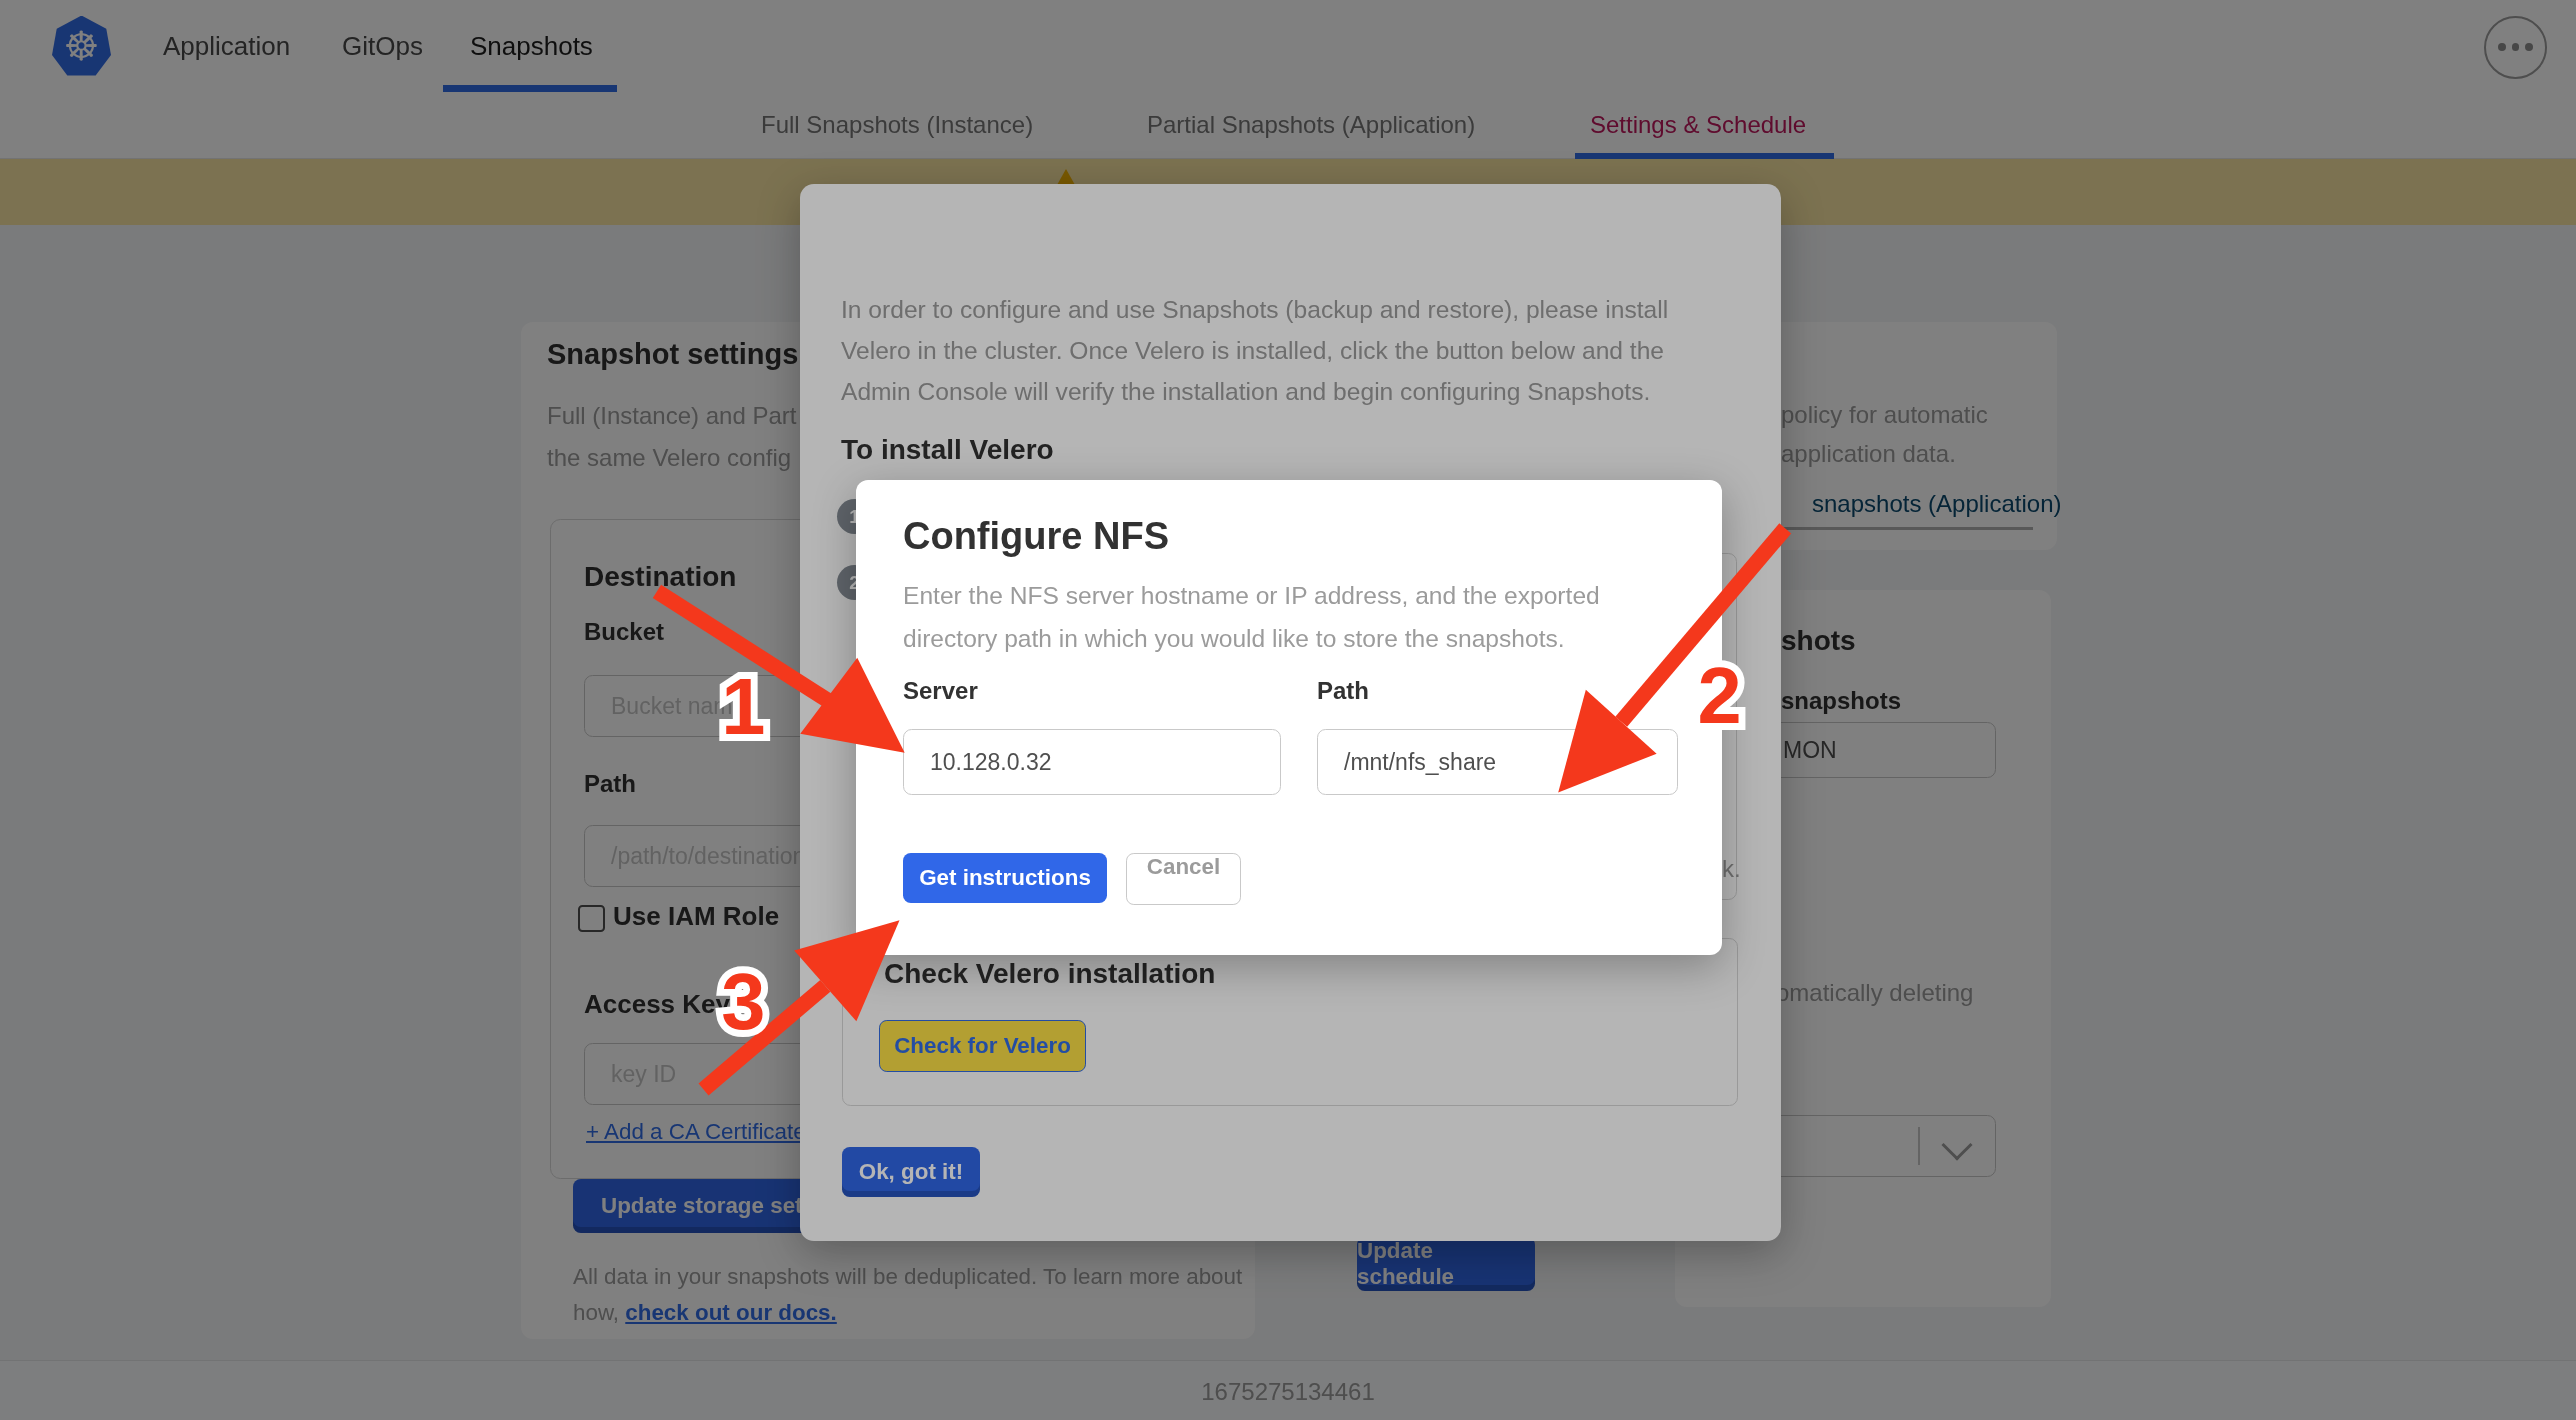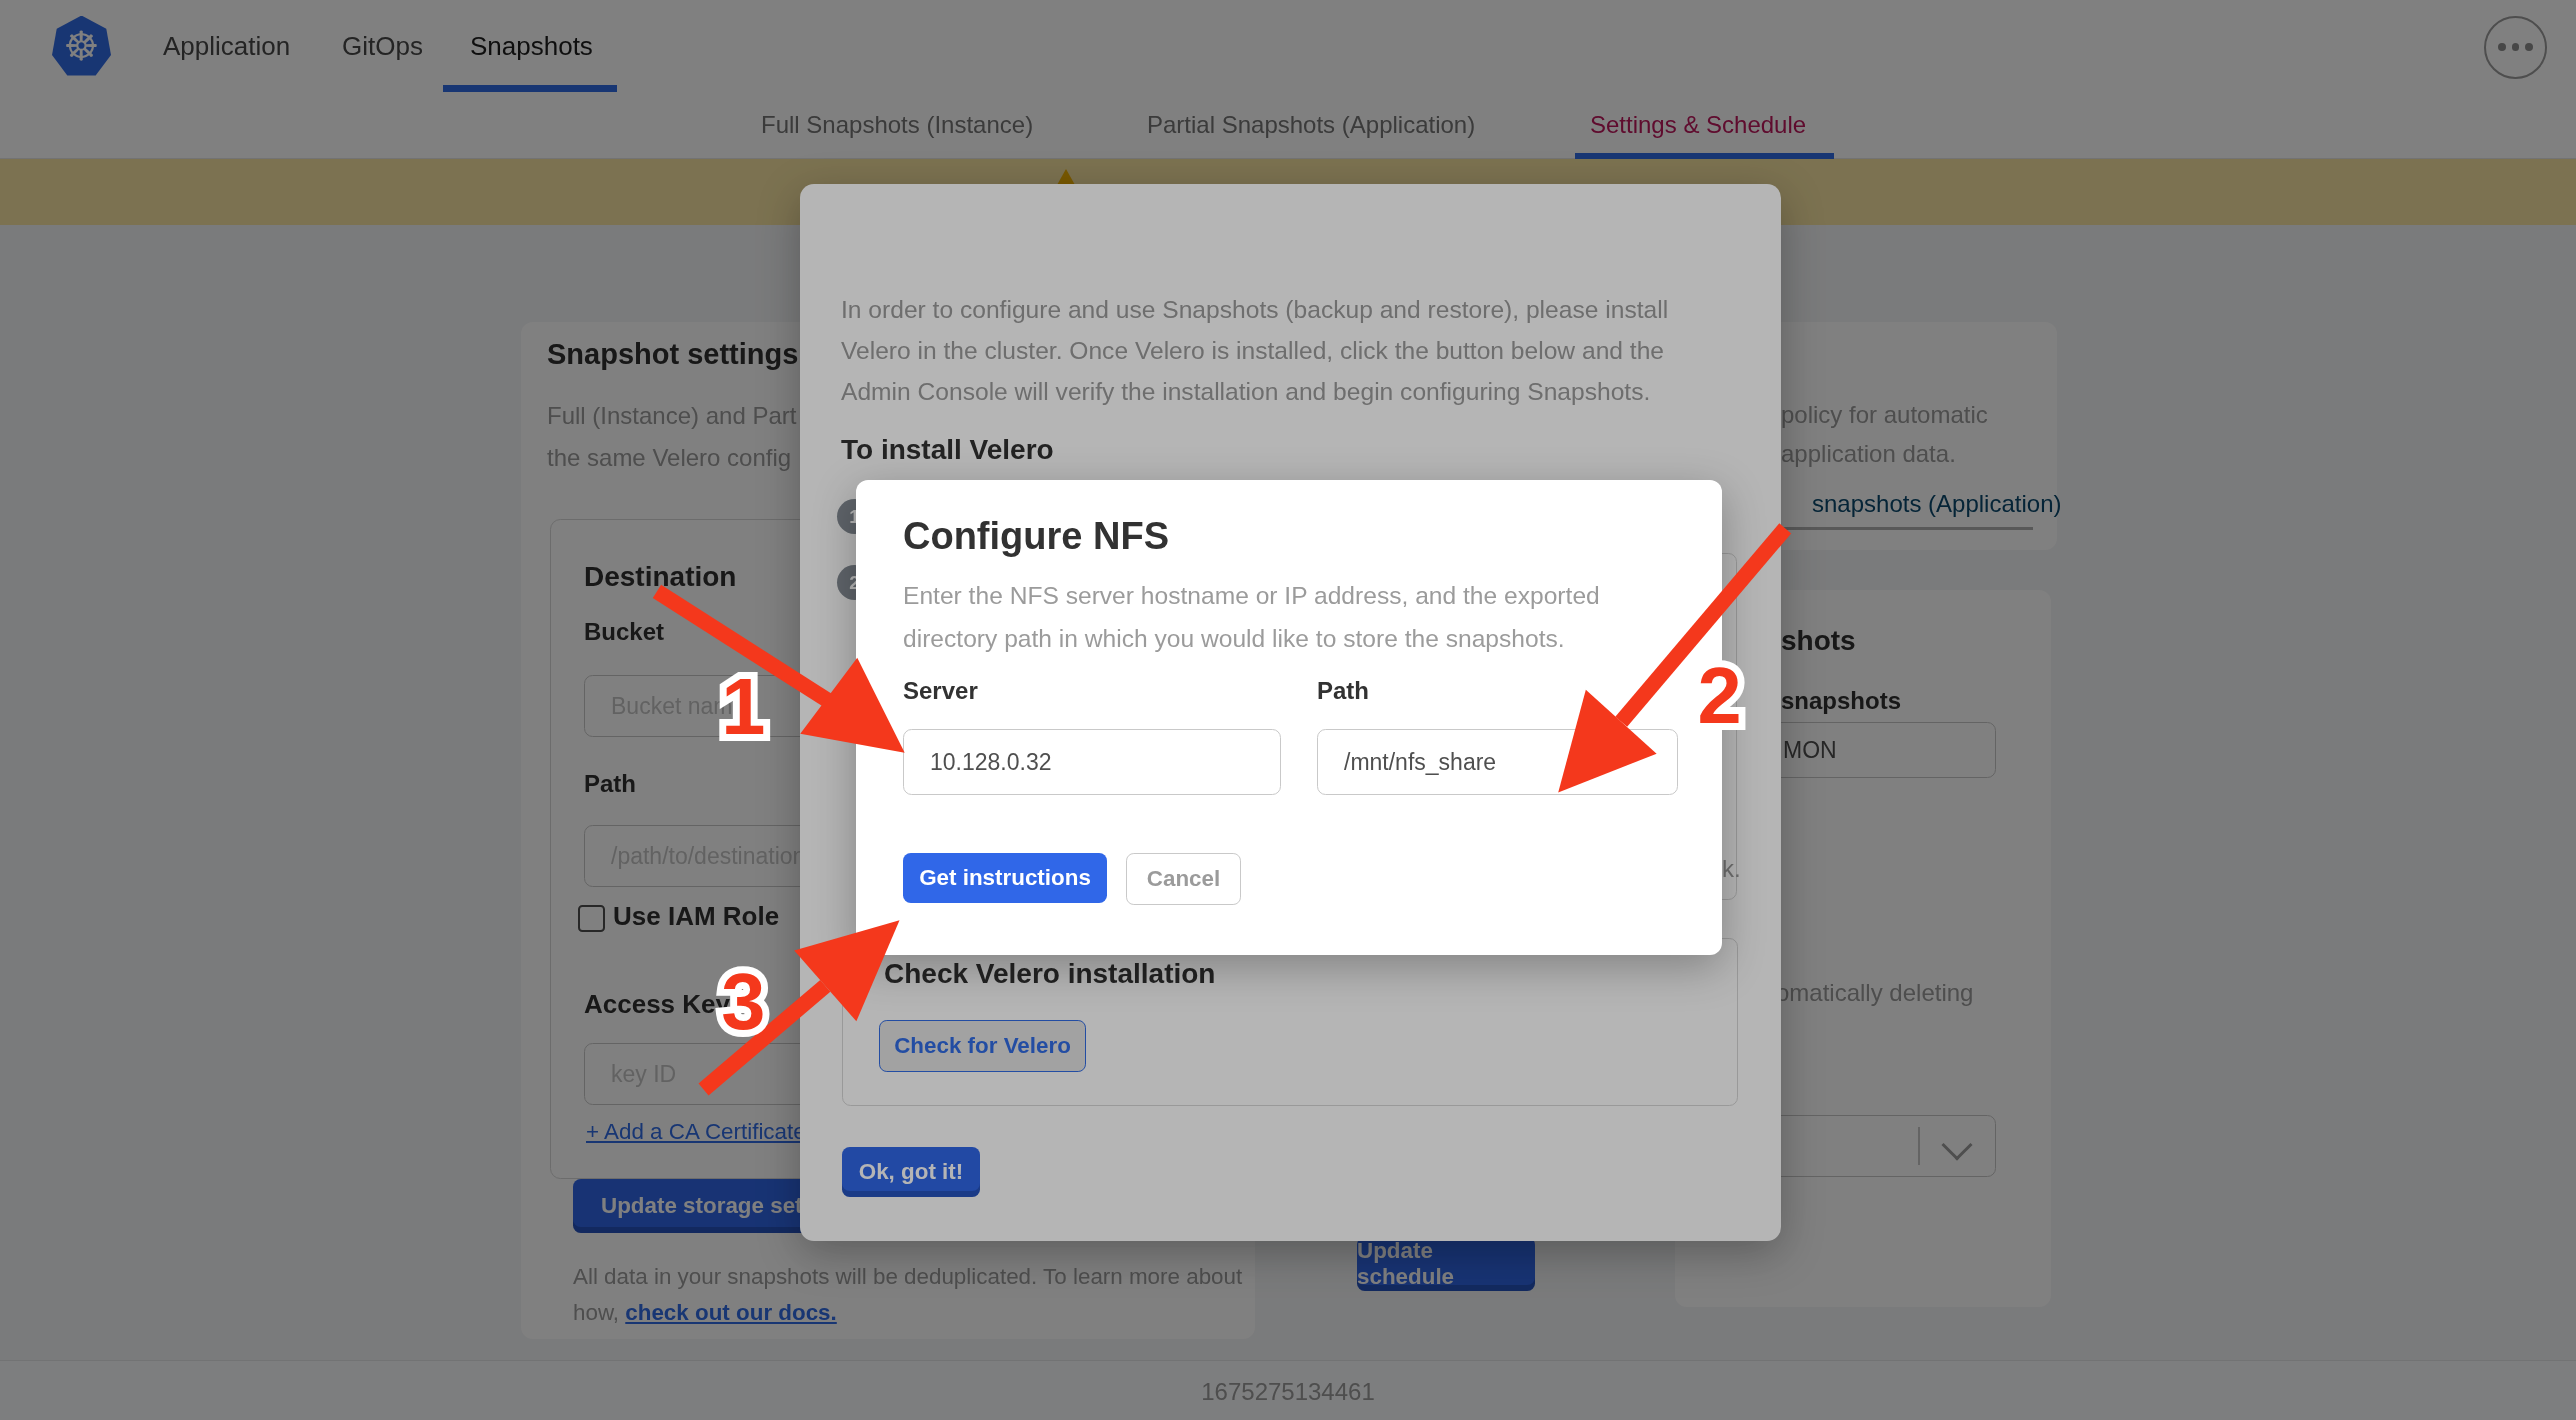--- a/index.html
+++ b/index.html
@@ -32,25 +32,25 @@
   .h-big{font-size:29px;font-weight:bold;color:#323232;}
   .h-med{font-size:28px;font-weight:bold;color:#323232;}
   .lbl{font-size:24px;font-weight:bold;color:#323232;}
   .p-gray{font-size:24px;color:#9b9b9b;line-height:41px;}
   .input{background:#fff;border:1.7px solid #c9c9c9;border-radius:8.6px;font-size:23px;color:#4f4f4f;
          padding:0 26px;box-sizing:border-box;font-family:"Liberation Sans",sans-serif;outline:none;}
   .input::placeholder{color:#c4c4c4;}
   .btn-blue{background:#3067e8;border:none;border-radius:7.8px;color:#fff;font-weight:bold;font-size:22.4px;
             display:flex;align-items:center;justify-content:center;cursor:pointer;
             font-family:"Liberation Sans",sans-serif;box-shadow:inset 0 -6px 0 rgba(0,0,0,0.18);}
-  .btn-outline-blue{background:#e5e5e5;border:1.7px solid #326de6;border-radius:7.8px;color:#326de6;
+  .btn-outline-blue{background:#fde047;border:1.7px solid #326de6;border-radius:7.8px;color:#326de6;
             font-weight:bold;font-size:22.4px;display:flex;align-items:center;justify-content:center;
             cursor:pointer;font-family:"Liberation Sans",sans-serif;}
   .btn-plain{background:#fff;border:1.7px solid #c9c9c9;border-radius:7.8px;color:#9b9b9b;font-weight:bold;
-            font-size:22.4px;display:flex;align-items:center;justify-content:center;cursor:pointer;
+            font-size:22.4px;display:flex;justify-content:center;cursor:pointer;
             font-family:"Liberation Sans",sans-serif;}
   .link{color:#326de6;text-decoration:underline;cursor:pointer;}
   .subcard{border:1.7px solid #d8d8d8;border-radius:10.4px;background:#fff;}
   .checkbox{width:23px;height:23px;border:2.6px solid #4f4f4f;border-radius:4.3px;background:#fff;}
   .step-circle{width:35px;height:35px;border-radius:50%;background:#868e96;color:#fff;font-size:19px;
                font-weight:bold;display:flex;align-items:center;justify-content:center;}
   .chev{width:19px;height:19px;border-right:3.5px solid #9b9b9b;border-bottom:3.5px solid #9b9b9b;
         transform:rotate(45deg);}
   
   .overlay{left:0;top:0;width:2576px;height:1421px;background:rgba(0,0,0,0.29);}

